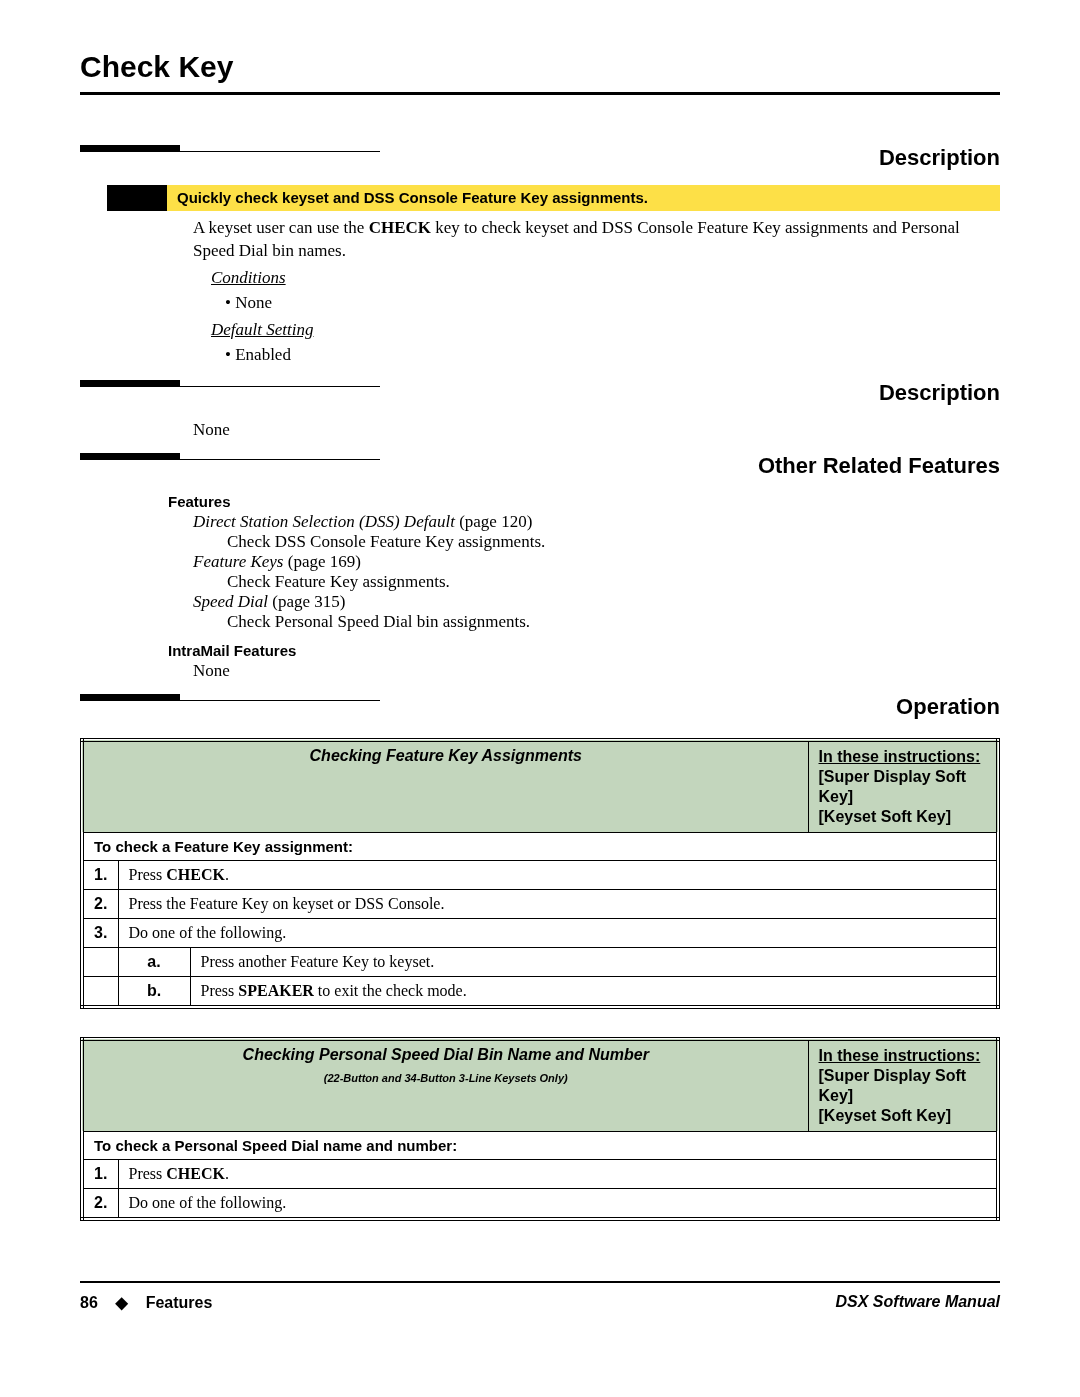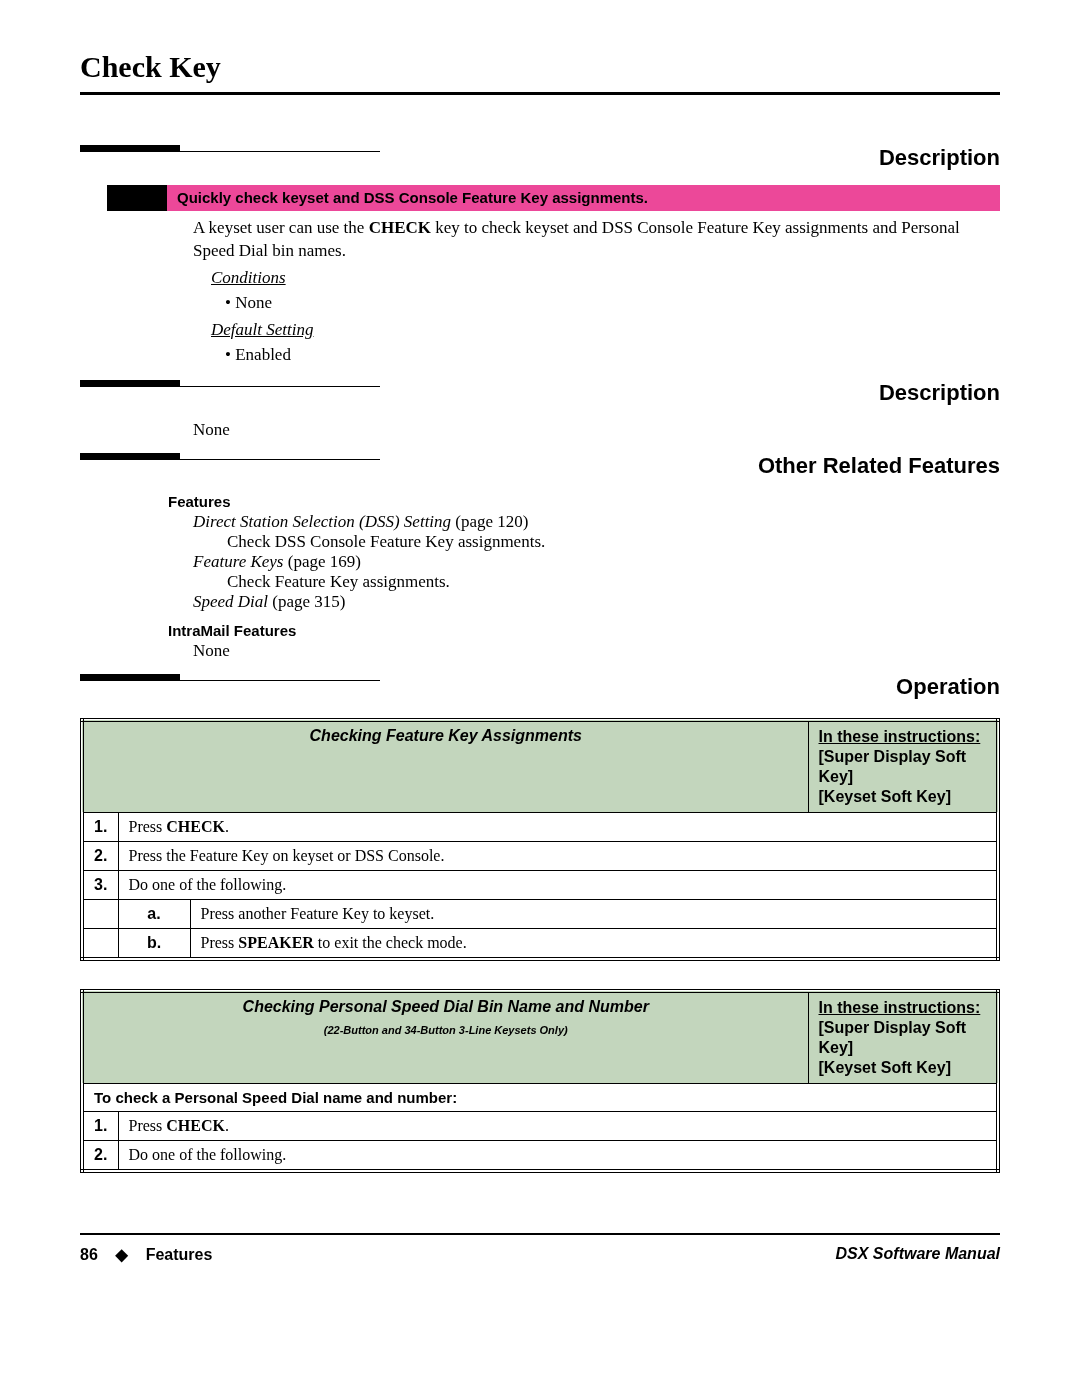--- a/index.html
+++ b/index.html
@@ -5,21 +5,21 @@
   * { box-sizing: border-box; margin: 0; padding: 0; }
   body {
     background: #fff;
     font-family: "Times New Roman", Times, serif;
     color: #000;
     width: 1080px;
     margin: 0 auto;
     padding: 50px 80px 50px 80px;
   }
   .page-title {
-    font-family: Liberation Serif, serif;
+    font-family: Liberation Sans, sans-serif;
     font-weight: bold;
     font-size: 30px;
     padding-bottom: 8px;
     border-bottom: 3px solid #000;
     margin-bottom: 50px;
   }
   .section {
     margin-top: 13px;
     margin-bottom: 14px;
     position: relative;
@@ -53,21 +53,21 @@
     margin-left: 27px;
     margin-bottom: 6px;
   }
   .callout-black {
     background: #000;
     width: 60px;
     height: 26px;
     flex: 0 0 60px;
   }
   .callout-green {
-    background: #ec4899;
+    background: #fde047;
     flex: 1;
     padding: 4px 10px;
     font-family: Arial, Helvetica, sans-serif;
     font-weight: bold;
     font-size: 15px;
   }
   .body {
     margin-left: 113px;
     font-size: 17px;
     line-height: 1.35;
@@ -208,29 +208,30 @@
 <div class="simple-body">None</div>
 
 <div class="section">
   <div class="tick-black"></div>
   <div class="tick-line"></div>
   <div class="section-title">Other Related Features</div>
 </div>
 <div class="sub-head">Features</div>
 
 <div class="feat-item">
-  <span class="feat-title">Direct Station Selection (DSS) Setting</span><span> (page 120)</span>
+  <span class="feat-title">Direct Station Selection (DSS) Default</span><span> (page 120)</span>
   <div class="feat-desc">Check DSS Console Feature Key assignments.</div>
 </div>
 <div class="feat-item">
   <span class="feat-title">Feature Keys</span><span> (page 169)</span>
   <div class="feat-desc">Check Feature Key assignments.</div>
 </div>
 <div class="feat-item">
   <span class="feat-title">Speed Dial</span><span> (page 315)</span>
+  <div class="feat-desc">Check Personal Speed Dial bin assignments.</div>
 </div>
 
 <div class="sub-head">IntraMail Features</div>
 <div class="simple-body" style="margin-top:0">None</div>
 
 <div class="section">
   <div class="tick-black"></div>
   <div class="tick-line"></div>
   <div class="section-title">Operation</div>
 </div>
@@ -240,20 +241,23 @@
       <tr class="op-head">
     <td colspan="3" class="op-head-title">Checking Feature Key Assignments</td>
     <td style="width:190px">
       <div class="op-head-note">
         <u>In these instructions:</u><br>
         <span>[Super Display Soft Key]</span><br>
         <span>[Keyset Soft Key]</span>
       </div>
     </td>
   </tr>
+  <tr class="op-subrow">
+        <td colspan="4">To check a Feature Key assignment:</td>
+      </tr>
   <tr>
     <td class="col-num">1.</td>
     <td colspan="3"><span>Press </span><b>CHECK</b><span>.</span></td>
   </tr>
   <tr>
     <td class="col-num">2.</td>
     <td colspan="3"><span>Press the Feature Key on keyset or DSS Console.</span></td>
   </tr>
   <tr>
     <td class="col-num">3.</td>

